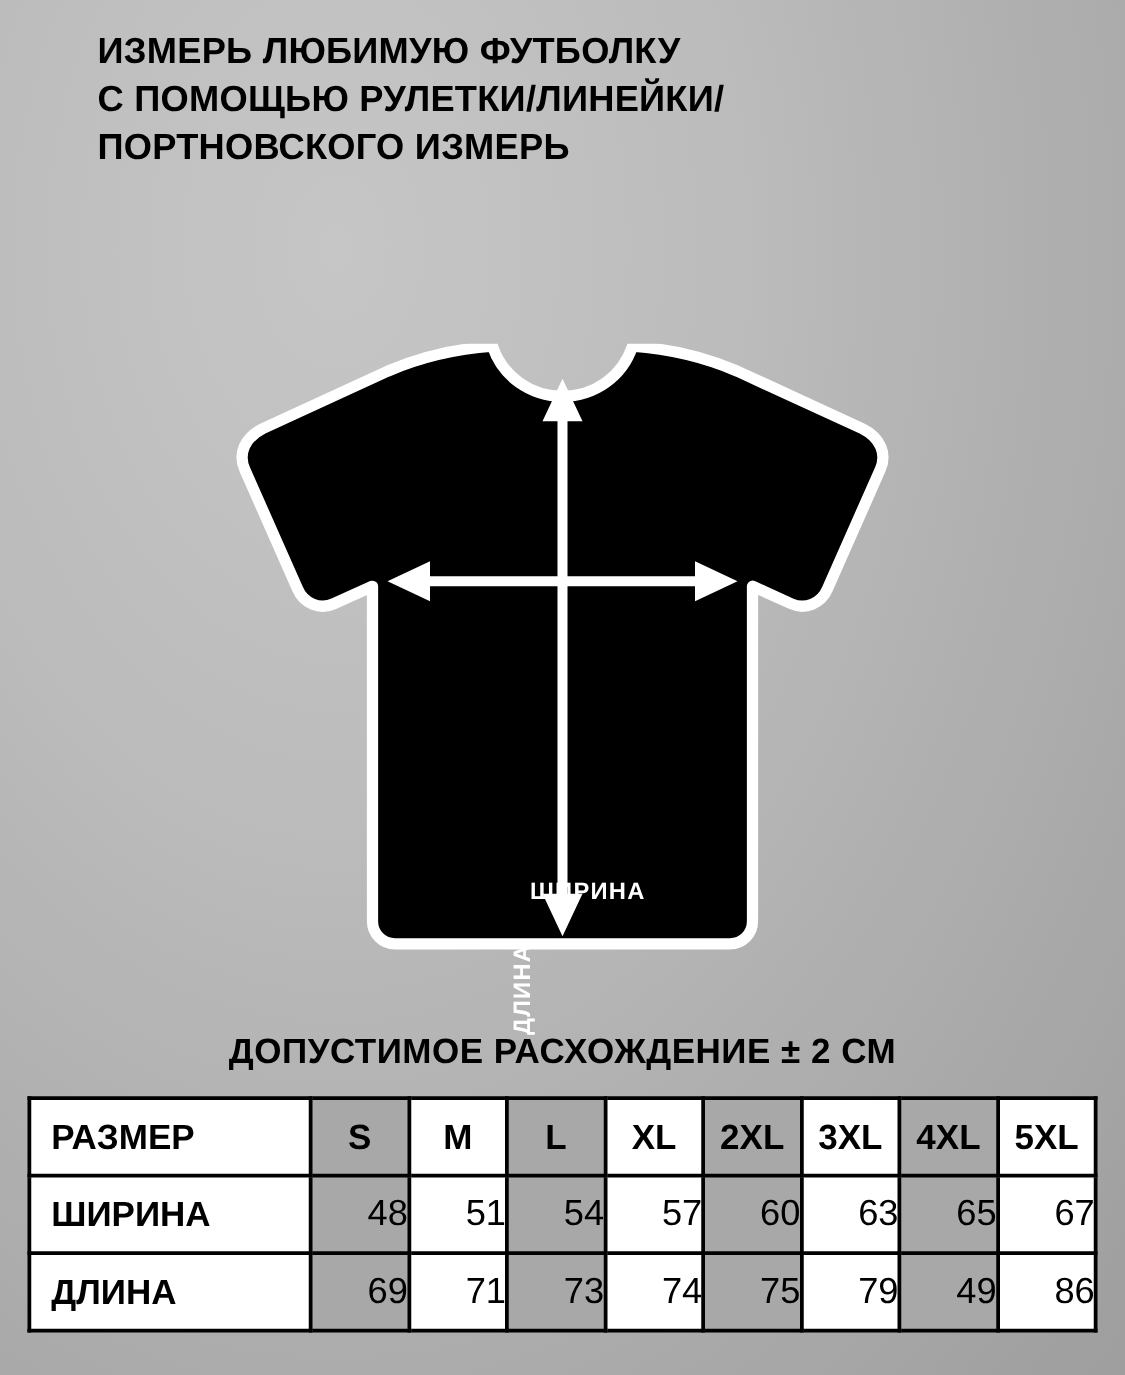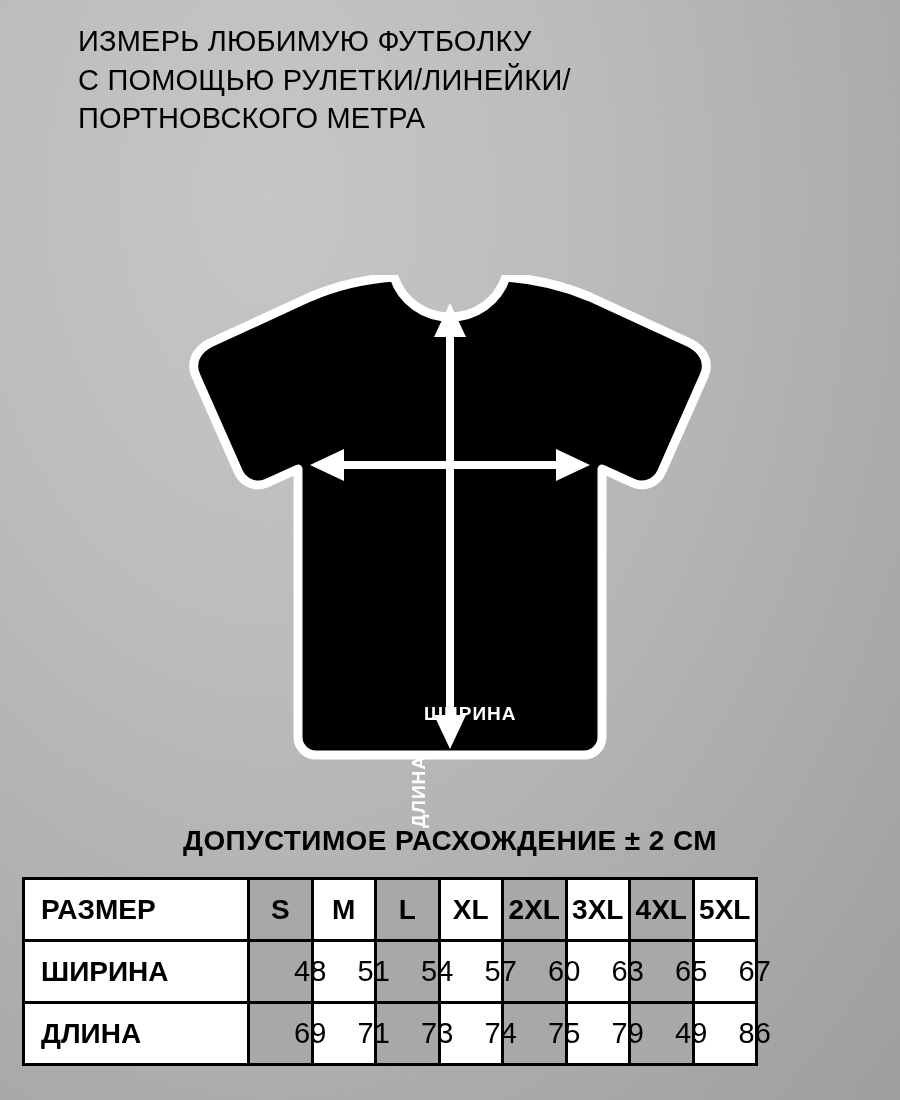--- a/index.html
+++ b/index.html
@@ -22,21 +22,21 @@
 
   
   .headline {
     position: absolute;
     left: 78px;
     top: 22px;
     width: 780px;
   }
   .headline-line {
     font-size: 29px;
-    font-weight: normal;
+    font-weight: bold;
     line-height: 1.33;
     letter-spacing: 0.2px;
     color: #000;
     white-space: pre;
   }
 
   
   .shirt-wrap {
     position: absolute;
     left: 0;
@@ -87,21 +87,21 @@
 
   
   .table-wrap {
     position: absolute;
     left: 22px;
     top: 877px;
     width: 856px;
   }
   table.size-table {
     border-collapse: collapse;
-    width: 736px;
+    width: 856px;
     table-layout: fixed;
   }
   table.size-table td {
     border: 3px solid #000;
     text-align: center;
     font-size: 28px;
     font-weight: bold;
     color: #000;
     height: 59px;
     padding: 0;
@@ -127,21 +127,21 @@
   }
 </style>
 </head>
 <body>
 
 <div class="page">
 
   <div class="headline">
     <div class="headline-line">ИЗМЕРЬ ЛЮБИМУЮ ФУТБОЛКУ</div>
     <div class="headline-line">С ПОМОЩЬЮ РУЛЕТКИ/ЛИНЕЙКИ/</div>
-    <div class="headline-line">ПОРТНОВСКОГО МЕТРА</div>
+    <div class="headline-line">ПОРТНОВСКОГО ИЗМЕРЬ</div>
   </div>
 
   <div class="shirt-wrap">
     <svg class="shirt-svg" width="560" height="490" viewBox="0 0 560 490">
 
       <path d="M140 22
                C 168 10 196 4 224 2
                C 232 26 254 42 280 42
                C 306 42 328 26 336 2
                C 364 4 392 10 420 22

